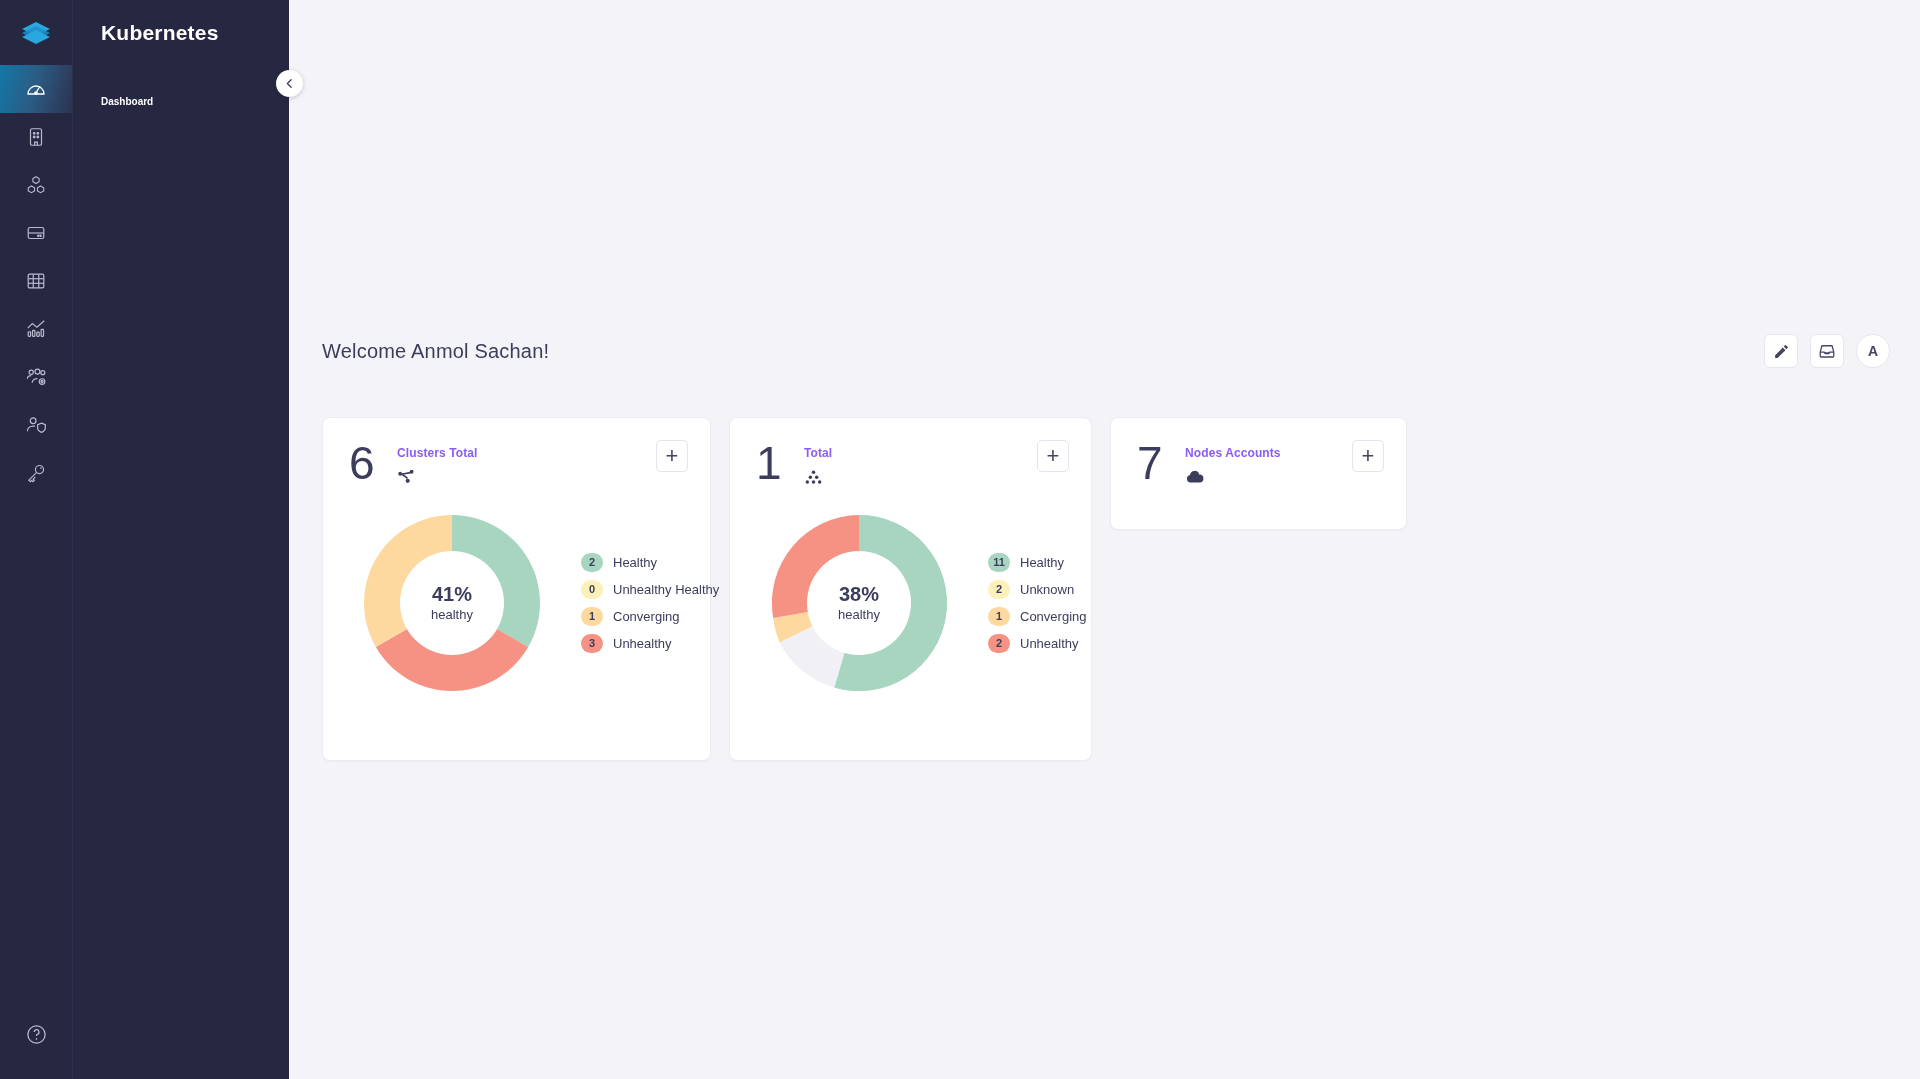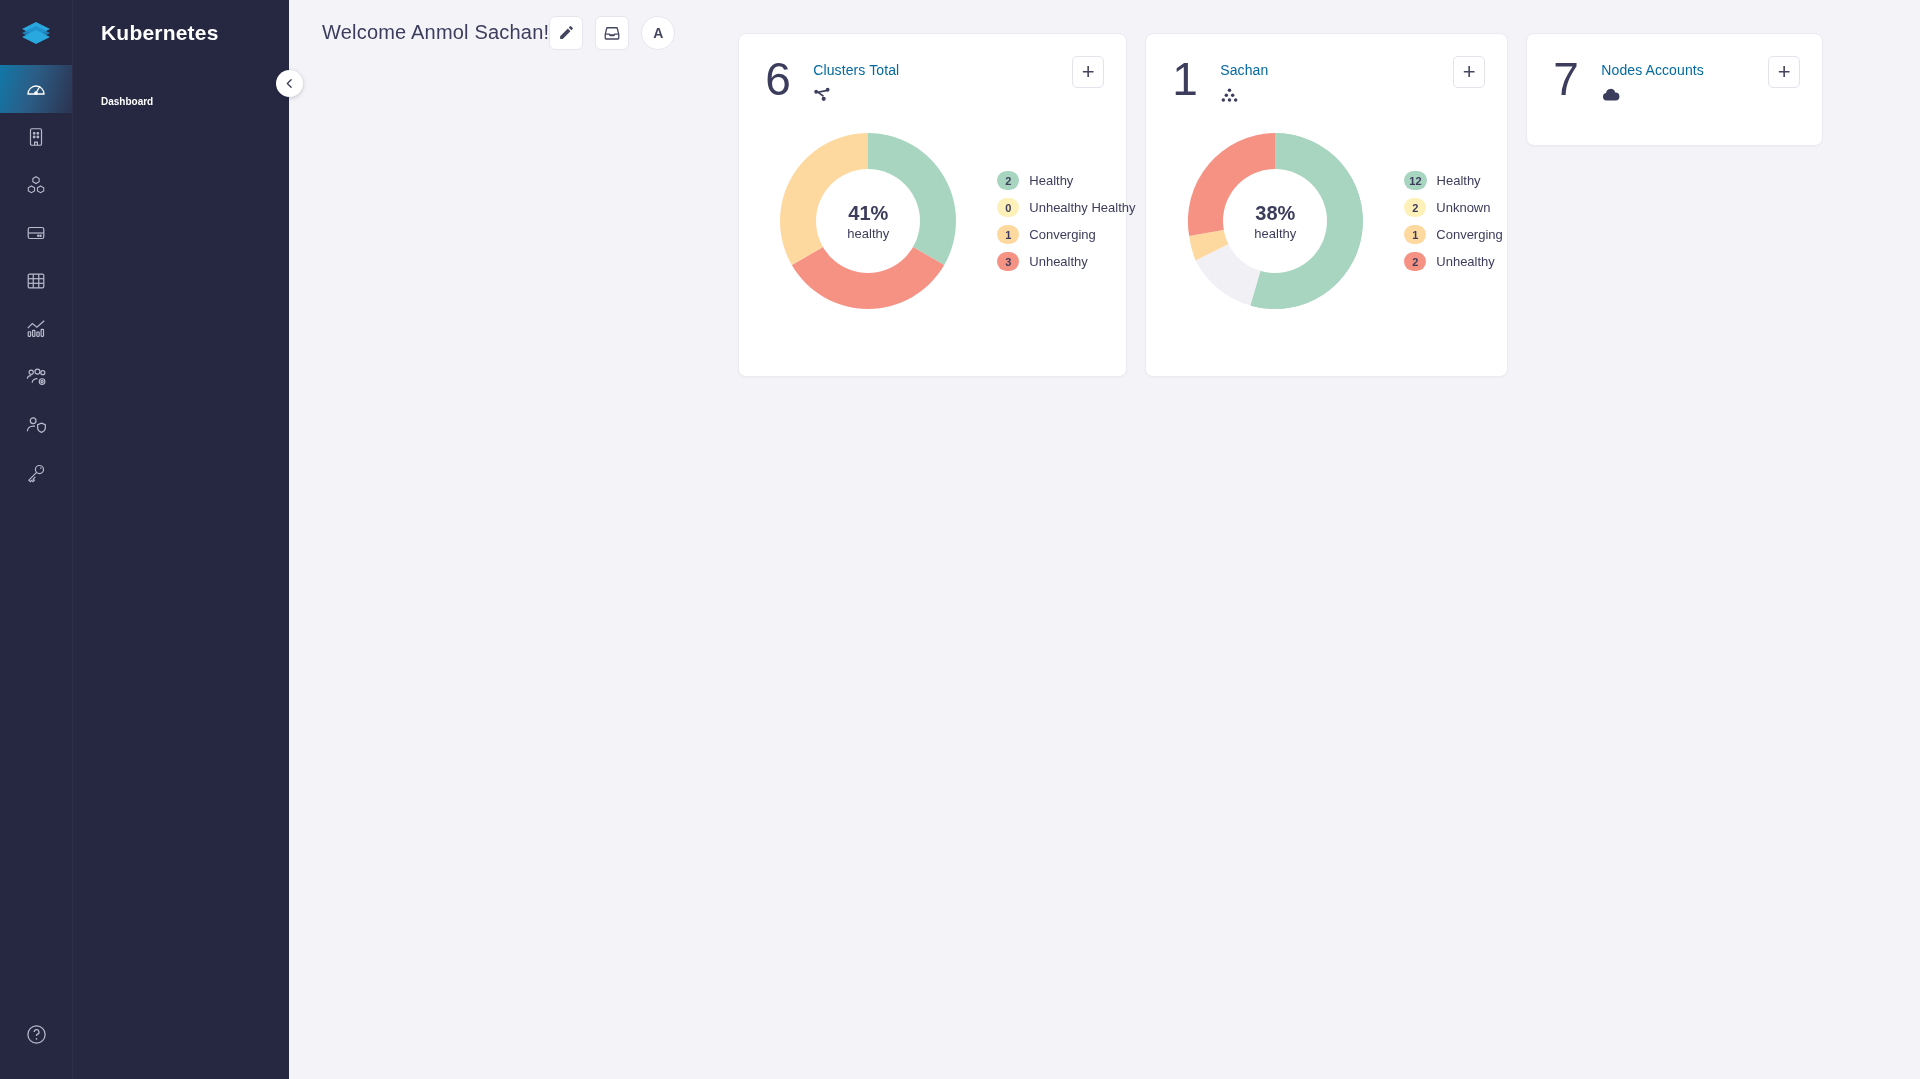--- a/index.html
+++ b/index.html
@@ -68,21 +68,21 @@
     position: absolute; left: 276px; top: 70px;
     width: 27px; height: 27px; border-radius: 50%;
     background: #ffffff; box-shadow: 0 1px 4px rgba(30,30,60,.25);
     display: flex; align-items: center; justify-content: center;
     cursor: pointer; z-index: 9;
   }
 
   
   .main {
     flex: 1; height: 1079px; background: #f4f4f8;
-    display: flex; flex-direction: row; min-width: 0;
+    display: flex; flex-direction: column; min-width: 0; justify-content: center;
   }
   .topbar {
     height: 65px; flex-shrink: 0;
     display: flex; align-items: center;
     padding: 0 30px 0 33px;
     background: #f4f4f8;
   }
   .welcome {
     font-size: 20px; color: #3c3d5c; font-weight: normal; letter-spacing: .2px;
   }
@@ -112,21 +112,21 @@
 
   .card-head {
     display: flex; align-items: flex-start;
     padding: 22px 22px 0 26px;
   }
   .stat-num {
     font-size: 46px; line-height: 46px; color: #3c3d5c; font-weight: 300;
     margin-right: 14px; min-width: 34px;
   }
   .stat-meta { padding-top: 6px; }
-  .stat-label { font-size: 14px; color: #0369a1; font-weight: normal; letter-spacing: .1px; }
+  .stat-label { font-size: 12px; color: #8b5cf6; font-weight: bold; letter-spacing: .1px; }
   .stat-icon { margin-top: 7px; }
   .plus-btn {
     margin-left: auto; width: 32px; height: 32px; border-radius: 5px;
     background: #ffffff; border: 1px solid #e3e3ec;
     display: flex; align-items: center; justify-content: center;
     cursor: pointer; color: #44465f; font-size: 22px; line-height: 1;
     font-weight: 300;
   }
 
   .chart-row { display: flex; align-items: center; padding: 6px 0 0 0; }
@@ -342,21 +342,21 @@
               <span class="legend-text">Unhealthy</span>
             </div>
           </div>
         </div>
       </div>
 
       <div class="card card-nodes">
         <div class="card-head">
           <div class="stat-num">1</div>
           <div class="stat-meta">
-            <div class="stat-label">Sachan</div>
+            <div class="stat-label">Total</div>
             <div class="stat-icon">
               <svg width="19" height="19" viewBox="0 0 24 24" fill="#3c3d5c">
                 <circle cx="12" cy="6.5" r="2.2"></circle>
                 <circle cx="8" cy="13" r="2.2"></circle>
                   <circle cx="16" cy="13" r="2.2"></circle>
                 <circle cx="4.2" cy="19" r="2.2"></circle>
                   <circle cx="12" cy="19" r="2.2"></circle>
                   <circle cx="19.8" cy="19" r="2.2"></circle>
               </svg>
             </div>
@@ -386,21 +386,21 @@
               <circle cx="107" cy="107" r="52" fill="#ffffff"></circle>
             </svg>
             <div class="donut-center">
               <div class="donut-pct">38%</div>
               <div class="donut-sub">healthy</div>
             </div>
           </div>
 
           <div class="legend">
             <div class="legend-row">
-              <span class="legend-badge" style="background:#a8d5c0">12</span>
+              <span class="legend-badge" style="background:#a8d5c0">11</span>
               <span class="legend-text">Healthy</span>
             </div>
             <div class="legend-row">
               <span class="legend-badge" style="background:#fdf0b8">2</span>
               <span class="legend-text">Unknown</span>
             </div>
             <div class="legend-row">
               <span class="legend-badge" style="background:#fdd9a0">1</span>
               <span class="legend-text">Converging</span>
             </div>

